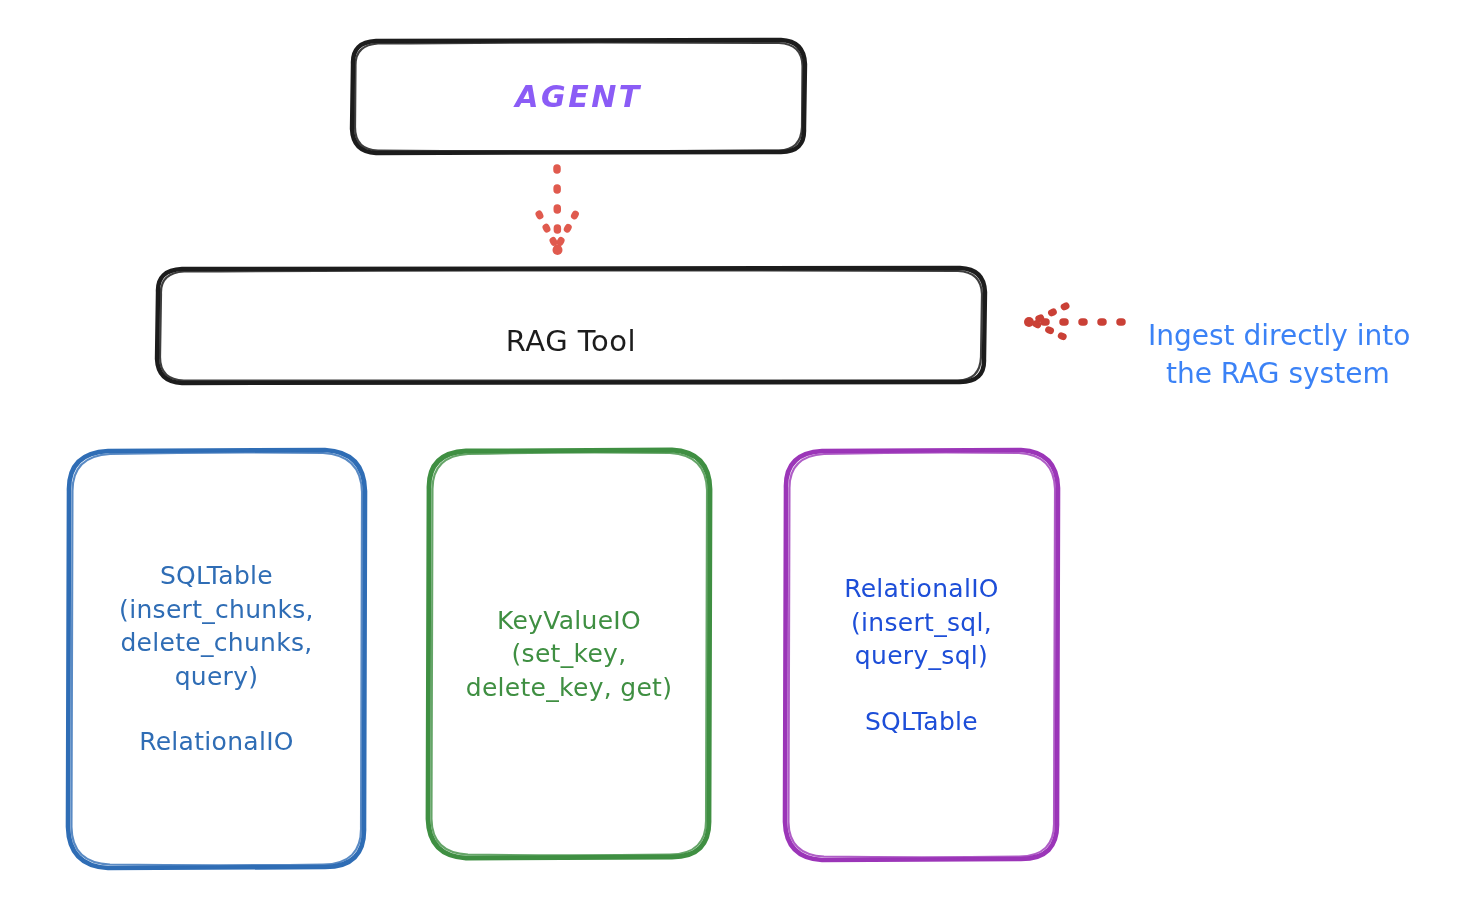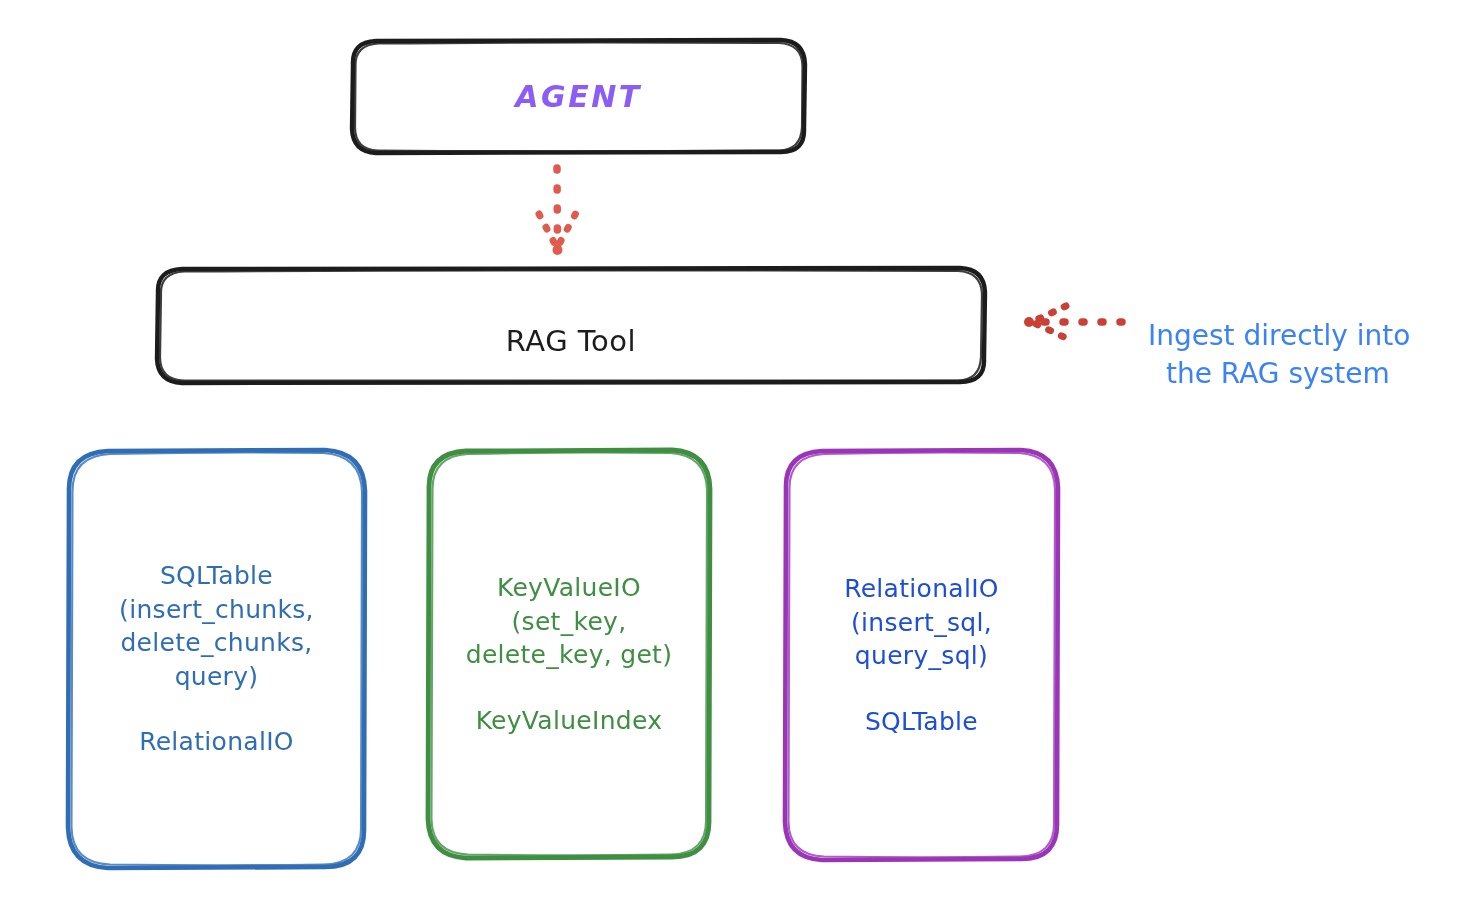--- a/index.html
+++ b/index.html
@@ -175,21 +175,20 @@
 (insert_chunks,
 delete_chunks,
 query)</div>
   <div class="node-label sub">RelationalIO</div>
 </div>
 
 <div class="node leaf" id="keyvalueio-node">
   <div class="node-label">KeyValueIO
 (set_key,
 delete_key, get)</div>
-  <div class="node-label sub">KeyValueIndex</div>
 </div>
 
 <div class="node leaf" id="relationalio-node">
   <div class="node-label">RelationalIO
 (insert_sql,
 query_sql)</div>
   <div class="node-label sub">SQLTable</div>
 </div>
 
 <div id="ingest-annotation">

